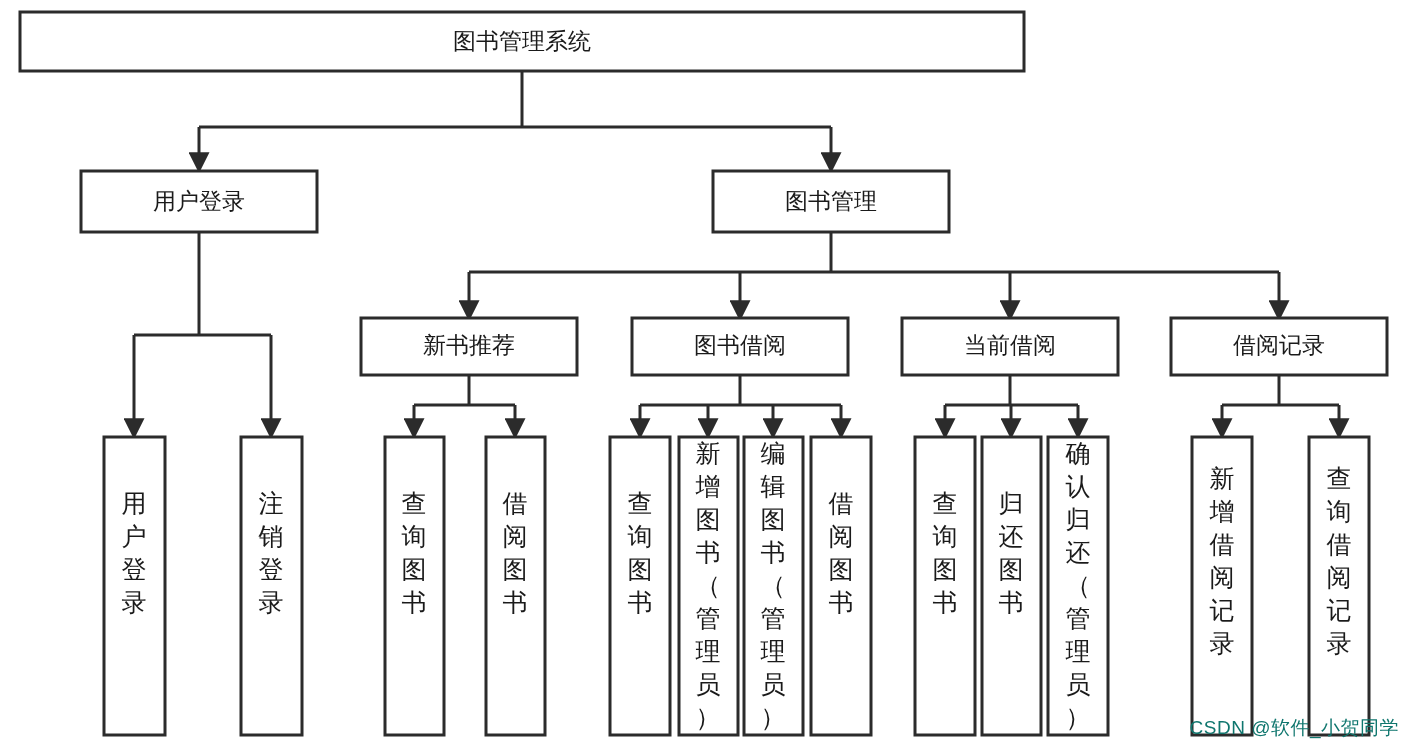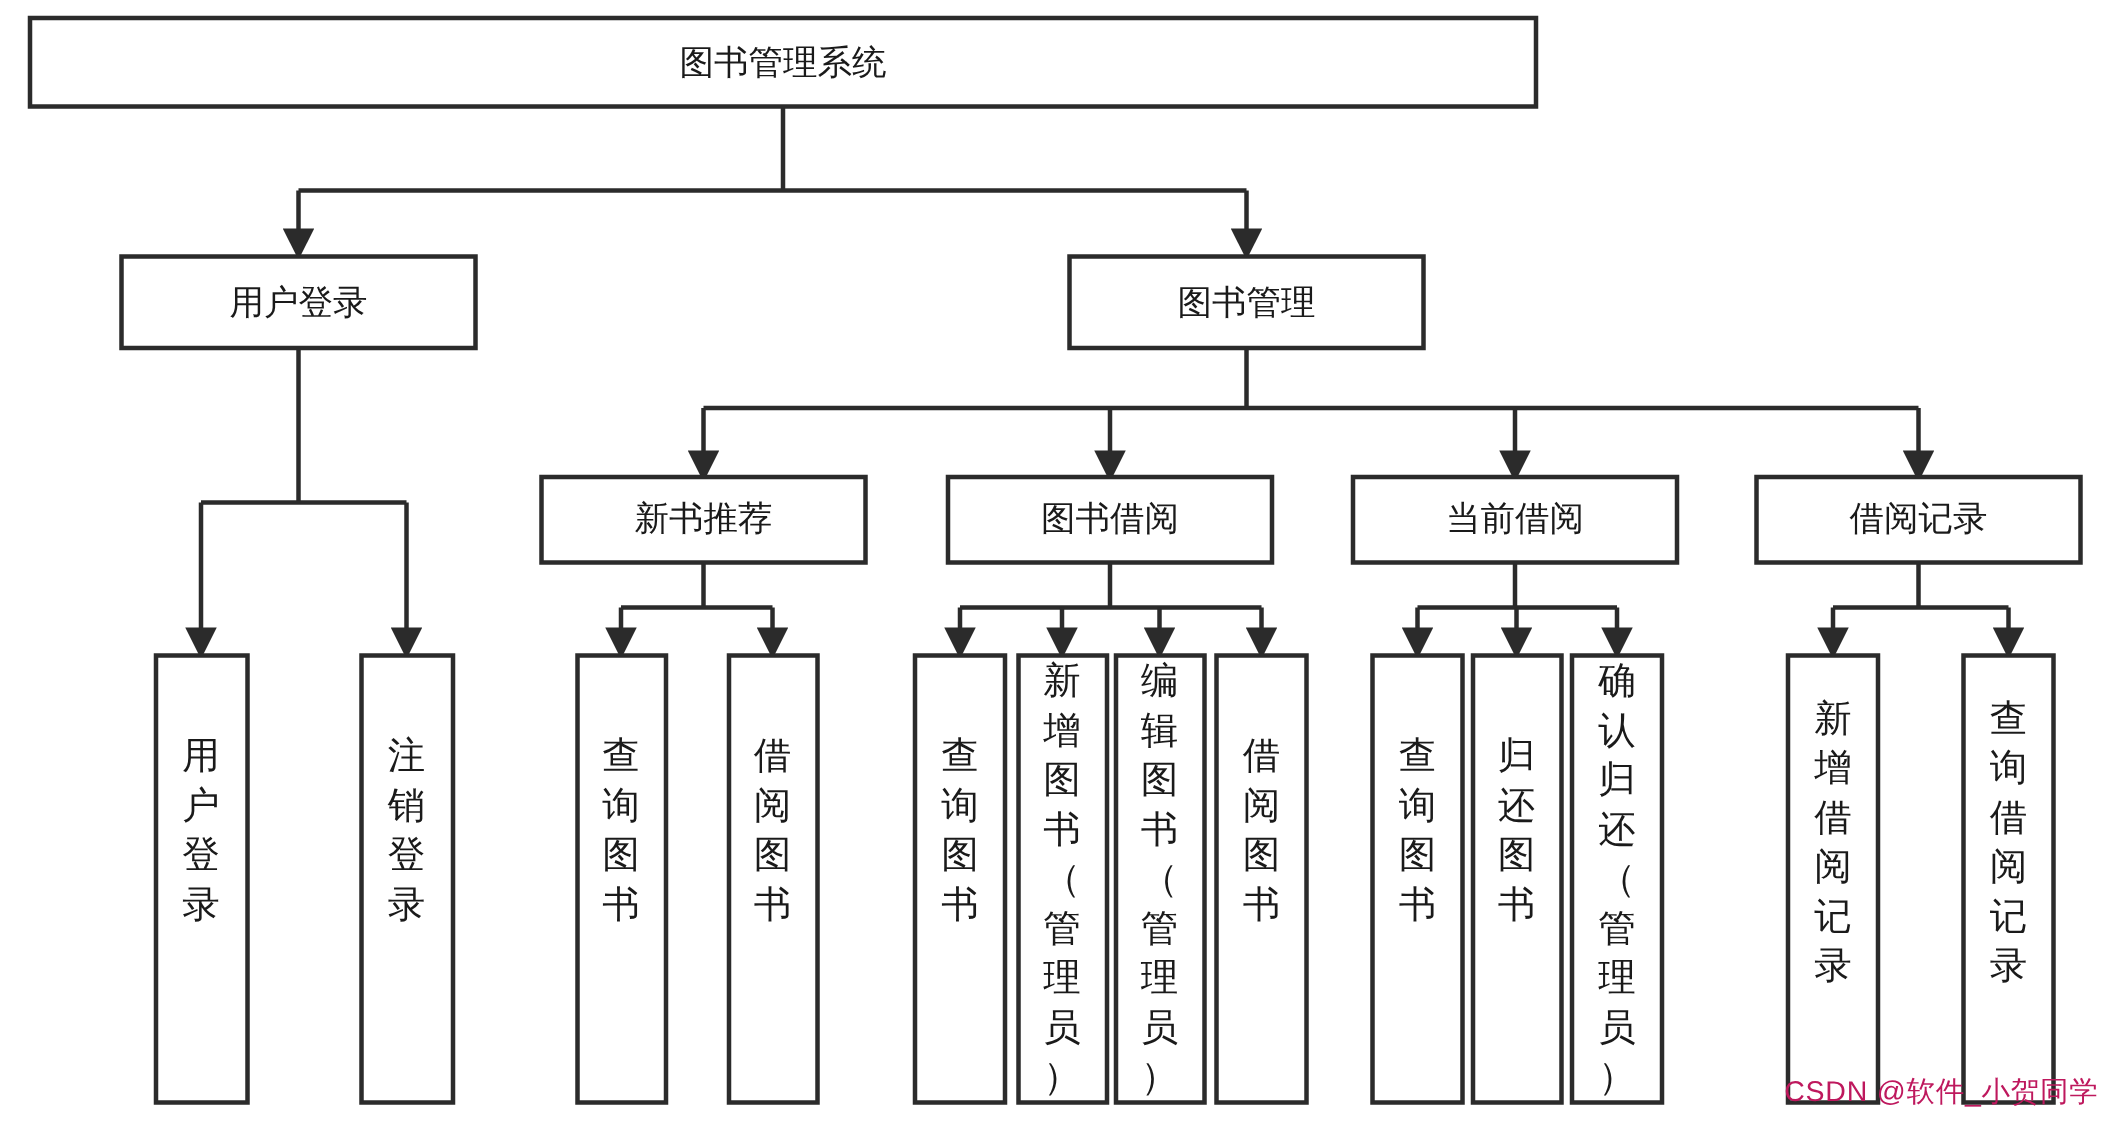--- a/index.html
+++ b/index.html
@@ -54,21 +54,21 @@
     font-size: 25px;
     fill: #1a1a1a;
     text-anchor: middle;
   }
   .watermark {
     position: absolute;
     right: 6px;
     bottom: 6px;
     font-family: "Liberation Sans", "DejaVu Sans", sans-serif;
     font-size: 19px;
-    color: #be185d;
+    color: #0f766e;
     letter-spacing: 0.5px;
     white-space: nowrap;
     pointer-events: none;
   }
 </style>
 </head>
 <body>
 
 <div id="diagram-root">
   <svg class="flow" viewBox="0 0 1405 747" xmlns="http://www.w3.org/2000/svg">

